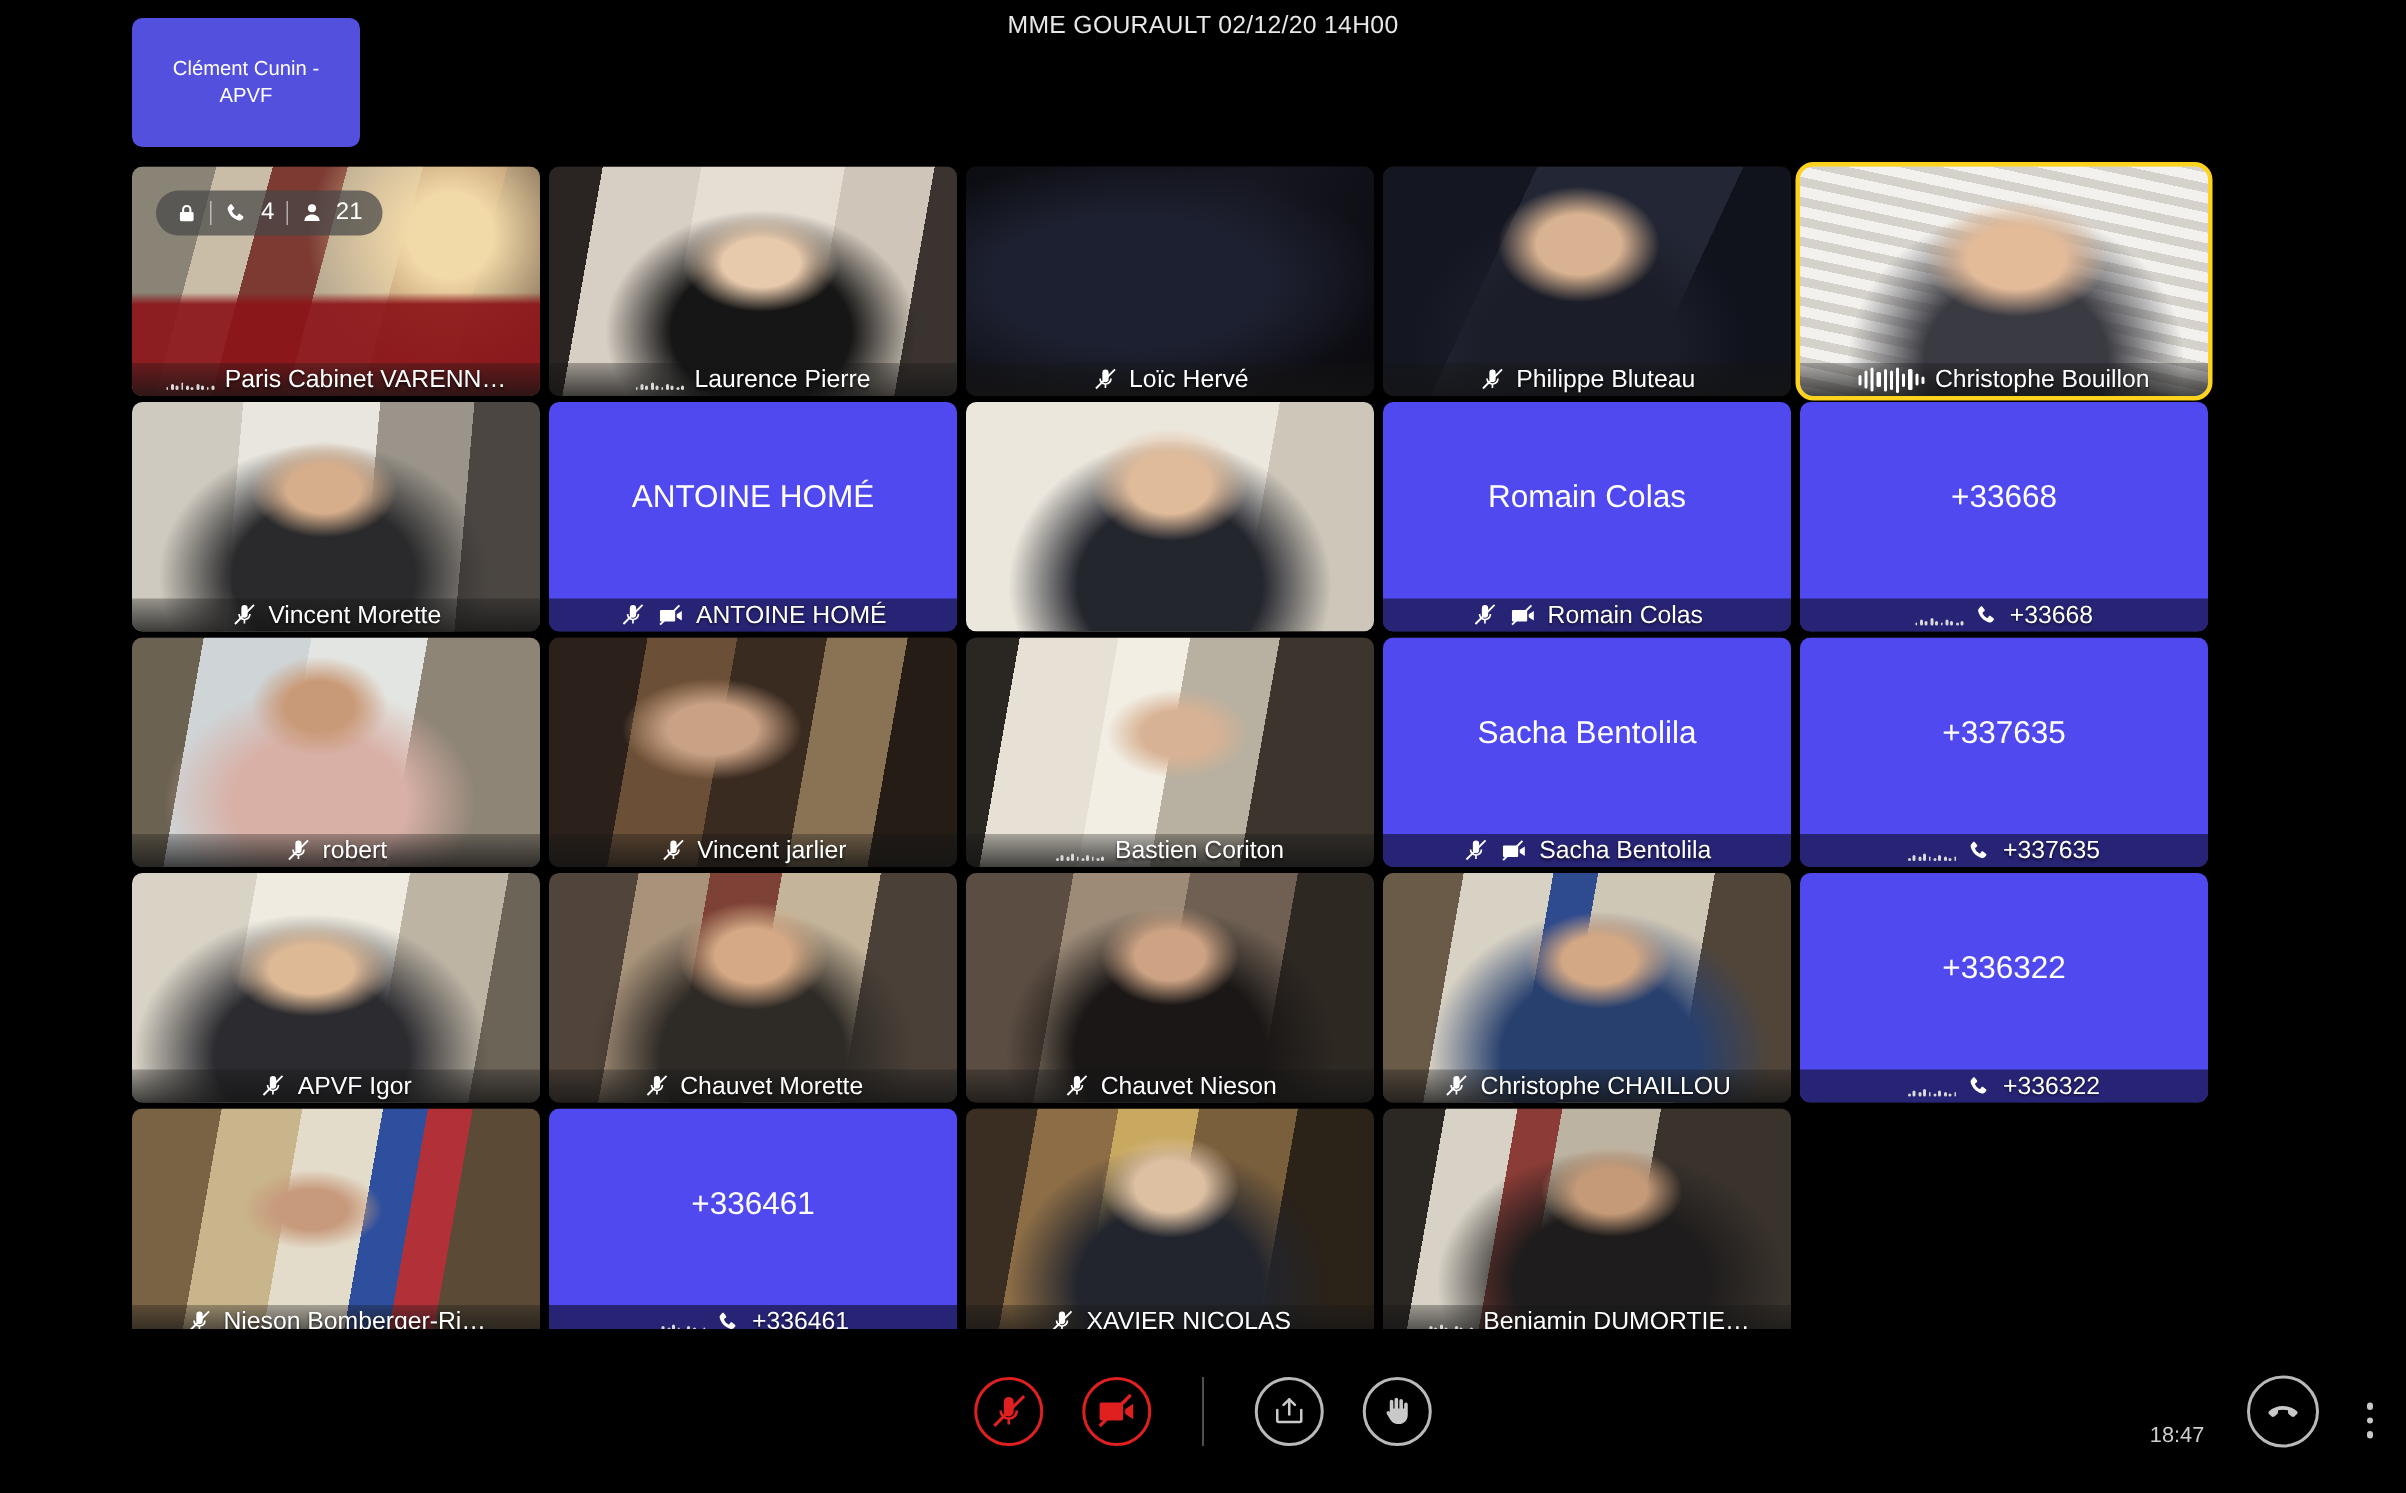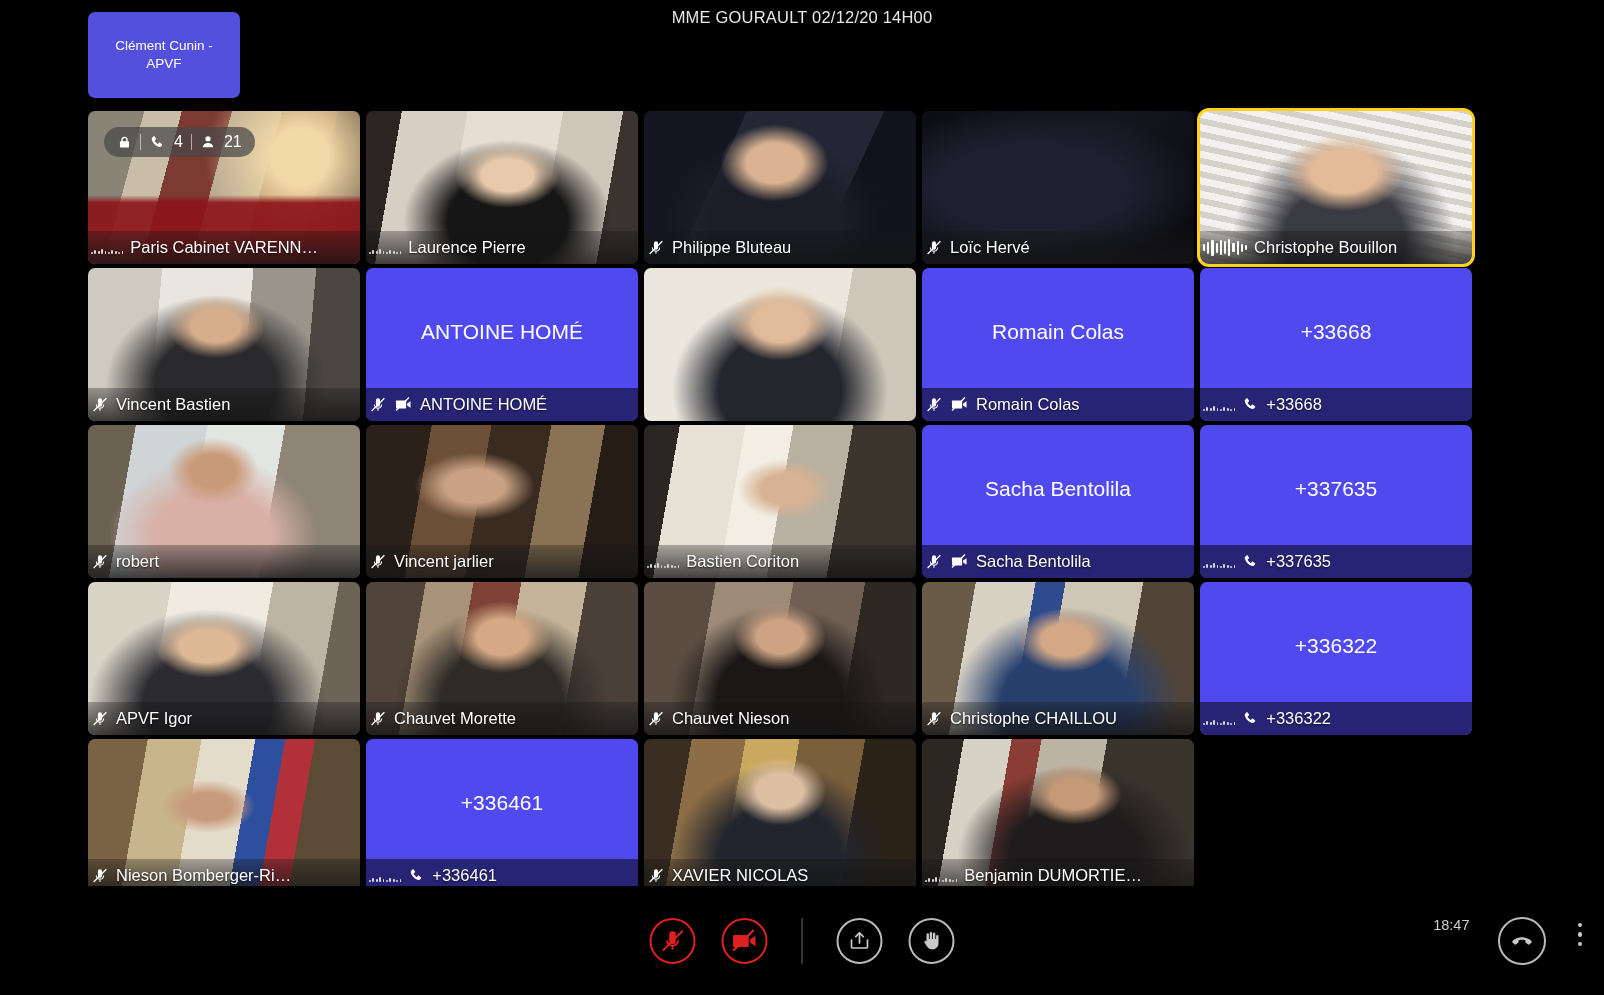--- a/index.html
+++ b/index.html
@@ -57,25 +57,25 @@
     display: flex; align-items: center; justify-content: center;
     padding-bottom: 26px;
   }
   .avatarbg .aname {
     color: #fff; font-size: 21px; font-weight: 400;
     text-align: center; padding: 0 8px; line-height: 1.2;
   }
 
   
   .strip {
-    position: absolute; left: 0; right: 0; bottom: 0; height: 33px;
+    position: absolute; left: 0; right: 0; bottom: 0; height: 22px;
     display: flex; align-items: center; gap: 7px;
-    padding: 0 3px;
+    padding: 0 20px;
     background: linear-gradient(to bottom, rgba(20,20,20,.30), rgba(20,20,20,.78));
-    color: #fff; font-size: 16.5px; white-space: nowrap;
+    color: #fff; font-size: 16.5px; white-space: nowrap; justify-content: center;
   }
   .tile.phone .strip, .tile.avatar .strip {
     background: rgba(30,28,90,.82);
   }
   .strip .nm {
     overflow: hidden; text-overflow: ellipsis; white-space: nowrap;
     text-shadow: 0 1px 2px rgba(0,0,0,.7);
   }
 
   
@@ -115,21 +115,21 @@
     width: 46px; height: 46px; border-radius: 50%;
     border: 2px solid #b9b9b9; background: transparent;
     display: flex; align-items: center; justify-content: center;
     cursor: pointer;
   }
   .cbtn.danger { border-color: #e02020; }
   .tb-divider { width: 1px; height: 46px; background: #6a6a6a; margin: 0 8px; }
 
   .tb-right {
     position: absolute; right: 18px; top: 50%; transform: translateY(-50%);
-    display: flex; align-items: flex-start; gap: 28px;
+    display: flex; align-items: flex-end; gap: 28px;
   }
   .clock { color: #cfcfcf; font-size: 14.5px; }
   .hangup {
     width: 48px; height: 48px; border-radius: 50%;
     border: 2px solid #b9b9b9; background: transparent;
     display: flex; align-items: center; justify-content: center; cursor: pointer;
   }
   .kebab { display: flex; flex-direction: column; gap: 5px; padding: 6px 4px; cursor: pointer; }
   .kebab span { width: 4.5px; height: 4.5px; border-radius: 50%; background: #c8c8c8; display: block; }
 
@@ -202,43 +202,43 @@
             <i style="height:2px"></i>
             <i style="height:4px"></i>
             <i style="height:3px"></i>
             <i style="height:2px"></i>
             <i style="height:3px"></i>
           </span>
           <span class="nm">Laurence Pierre</span>
         </div>
       </div>
       <div class="tile">
+        <div class="vid" style="background: radial-gradient(at 40% 50%, rgb(29, 32, 48) 0px, rgb(29, 32, 48) 40%, rgba(0, 0, 0, 0) 75%), linear-gradient(120deg, rgb(12, 13, 18), rgb(21, 22, 31) 55%, rgb(10, 10, 15));"></div>
+        <div class="strip">
+          <span class="ic">
+            <svg width="18" height="18" viewBox="0 0 24 24" fill="#ffffff">
+              <path d="M12 3.1a2.8 2.8 0 0 1 2.8 2.8v5.7a2.8 2.8 0 0 1-5.6 0V5.9A2.8 2.8 0 0 1 12 3.1z"></path>
+              <path d="M6.4 11.2h1.5a4.1 4.1 0 0 0 8.2 0h1.5a5.7 5.7 0 0 1-4.9 5.5v2.8h-1.5v-2.8a5.7 5.7 0 0 1-4.8-5.5z"></path>
+              <rect x="2.9" y="19.4" width="24" height="1.7" transform="rotate(-45 2.9 19.4)"></rect>
+            </svg>
+          </span>
+          <span class="nm">Loïc Hervé</span>
+        </div>
+      </div>
+      <div class="tile">
         <div class="vid" style="background: radial-gradient(at 48% 34%, rgb(217, 179, 145) 0px, rgb(217, 179, 145) 14%, rgba(0, 0, 0, 0) 27%), radial-gradient(at 48% 78%, rgb(27, 29, 40) 0px, rgb(27, 29, 40) 32%, rgba(0, 0, 0, 0) 56%), linear-gradient(115deg, rgb(20, 23, 34) 0px, rgb(20, 23, 34) 30%, rgb(35, 39, 53) 30%, rgb(35, 39, 53) 70%, rgb(16, 19, 28) 70%, rgb(16, 19, 28) 100%);"></div>
         <div class="strip">
           <span class="ic">
             <svg width="18" height="18" viewBox="0 0 24 24" fill="#ffffff">
               <path d="M12 3.1a2.8 2.8 0 0 1 2.8 2.8v5.7a2.8 2.8 0 0 1-5.6 0V5.9A2.8 2.8 0 0 1 12 3.1z"></path>
               <path d="M6.4 11.2h1.5a4.1 4.1 0 0 0 8.2 0h1.5a5.7 5.7 0 0 1-4.9 5.5v2.8h-1.5v-2.8a5.7 5.7 0 0 1-4.8-5.5z"></path>
               <rect x="2.9" y="19.4" width="24" height="1.7" transform="rotate(-45 2.9 19.4)"></rect>
             </svg>
           </span>
           <span class="nm">Philippe Bluteau</span>
-        </div>
-      </div>
-      <div class="tile">
-        <div class="vid" style="background: radial-gradient(at 40% 50%, rgb(29, 32, 48) 0px, rgb(29, 32, 48) 40%, rgba(0, 0, 0, 0) 75%), linear-gradient(120deg, rgb(12, 13, 18), rgb(21, 22, 31) 55%, rgb(10, 10, 15));"></div>
-        <div class="strip">
-          <span class="ic">
-            <svg width="18" height="18" viewBox="0 0 24 24" fill="#ffffff">
-              <path d="M12 3.1a2.8 2.8 0 0 1 2.8 2.8v5.7a2.8 2.8 0 0 1-5.6 0V5.9A2.8 2.8 0 0 1 12 3.1z"></path>
-              <path d="M6.4 11.2h1.5a4.1 4.1 0 0 0 8.2 0h1.5a5.7 5.7 0 0 1-4.9 5.5v2.8h-1.5v-2.8a5.7 5.7 0 0 1-4.8-5.5z"></path>
-              <rect x="2.9" y="19.4" width="24" height="1.7" transform="rotate(-45 2.9 19.4)"></rect>
-            </svg>
-          </span>
-          <span class="nm">Loïc Hervé</span>
         </div>
       </div>
       <div class="tile speaking">
         <div class="vid" style="background: radial-gradient(at 53% 40%, rgb(227, 187, 153) 0px, rgb(227, 187, 153) 16%, rgba(0, 0, 0, 0) 30%), radial-gradient(at 53% 85%, rgb(58, 58, 66) 0px, rgb(58, 58, 66) 30%, rgba(0, 0, 0, 0) 55%), repeating-linear-gradient(12deg, rgb(242, 241, 238) 0px, rgb(242, 241, 238) 7px, rgb(213, 210, 204) 7px, rgb(213, 210, 204) 13px), linear-gradient(rgb(233, 230, 225), rgb(207, 204, 198));"></div>
         <div class="strip">
           <span class="wave-act">
             <i style="height:7px"></i>
             <i style="height:12px"></i>
             <i style="height:16px"></i>
             <i style="height:10px"></i>
@@ -256,21 +256,21 @@
       <div class="tile">
         <div class="vid" style="background: radial-gradient(at 47% 38%, rgb(214, 174, 140) 0px, rgb(214, 174, 140) 12%, rgba(0, 0, 0, 0) 24%), radial-gradient(at 47% 76%, rgb(42, 42, 44) 0px, rgb(42, 42, 44) 30%, rgba(0, 0, 0, 0) 54%), linear-gradient(95deg, rgb(207, 202, 191) 0px, rgb(207, 202, 191) 26%, rgb(233, 230, 223) 26%, rgb(233, 230, 223) 58%, rgb(154, 148, 138) 58%, rgb(154, 148, 138) 80%, rgb(75, 70, 66) 80%, rgb(75, 70, 66) 100%);"></div>
         <div class="strip">
           <span class="ic">
             <svg width="18" height="18" viewBox="0 0 24 24" fill="#ffffff">
               <path d="M12 3.1a2.8 2.8 0 0 1 2.8 2.8v5.7a2.8 2.8 0 0 1-5.6 0V5.9A2.8 2.8 0 0 1 12 3.1z"></path>
               <path d="M6.4 11.2h1.5a4.1 4.1 0 0 0 8.2 0h1.5a5.7 5.7 0 0 1-4.9 5.5v2.8h-1.5v-2.8a5.7 5.7 0 0 1-4.8-5.5z"></path>
               <rect x="2.9" y="19.4" width="24" height="1.7" transform="rotate(-45 2.9 19.4)"></rect>
             </svg>
           </span>
-          <span class="nm">Vincent Bastien</span>
+          <span class="nm">Vincent Morette</span>
         </div>
       </div>
       <div class="tile avatar">
         <div class="avatarbg">
           <div class="aname">ANTOINE HOMÉ</div>
         </div>
         <div class="strip">
           <span class="ic">
             <svg width="18" height="18" viewBox="0 0 24 24" fill="#ffffff">
               <path d="M12 3.1a2.8 2.8 0 0 1 2.8 2.8v5.7a2.8 2.8 0 0 1-5.6 0V5.9A2.8 2.8 0 0 1 12 3.1z"></path>

